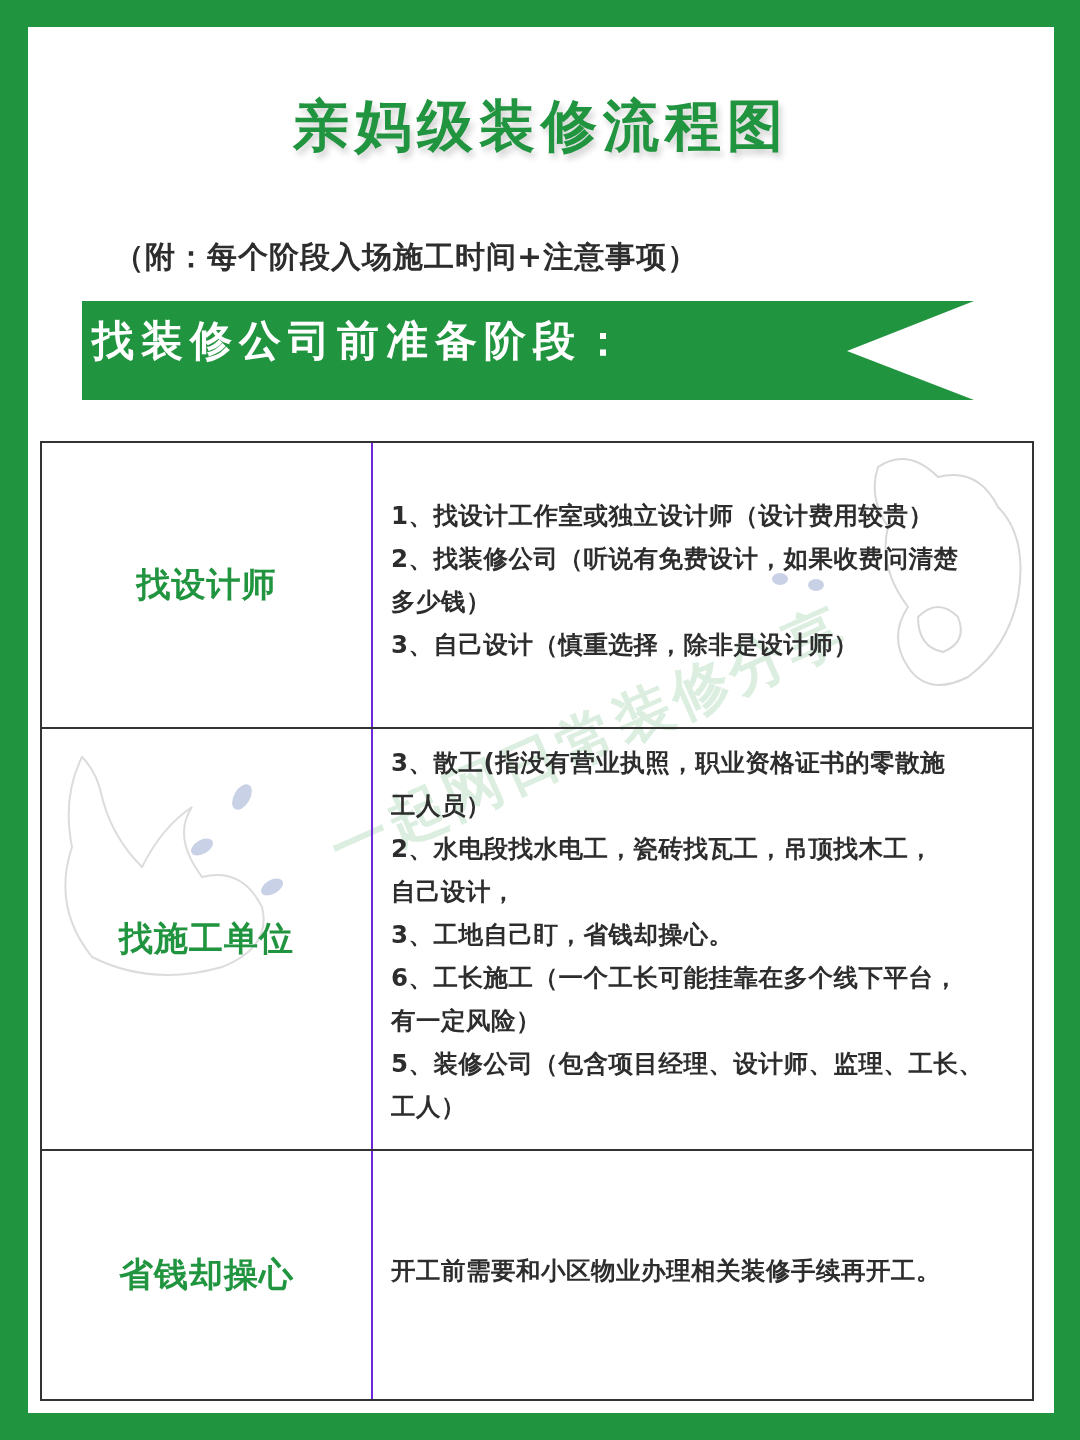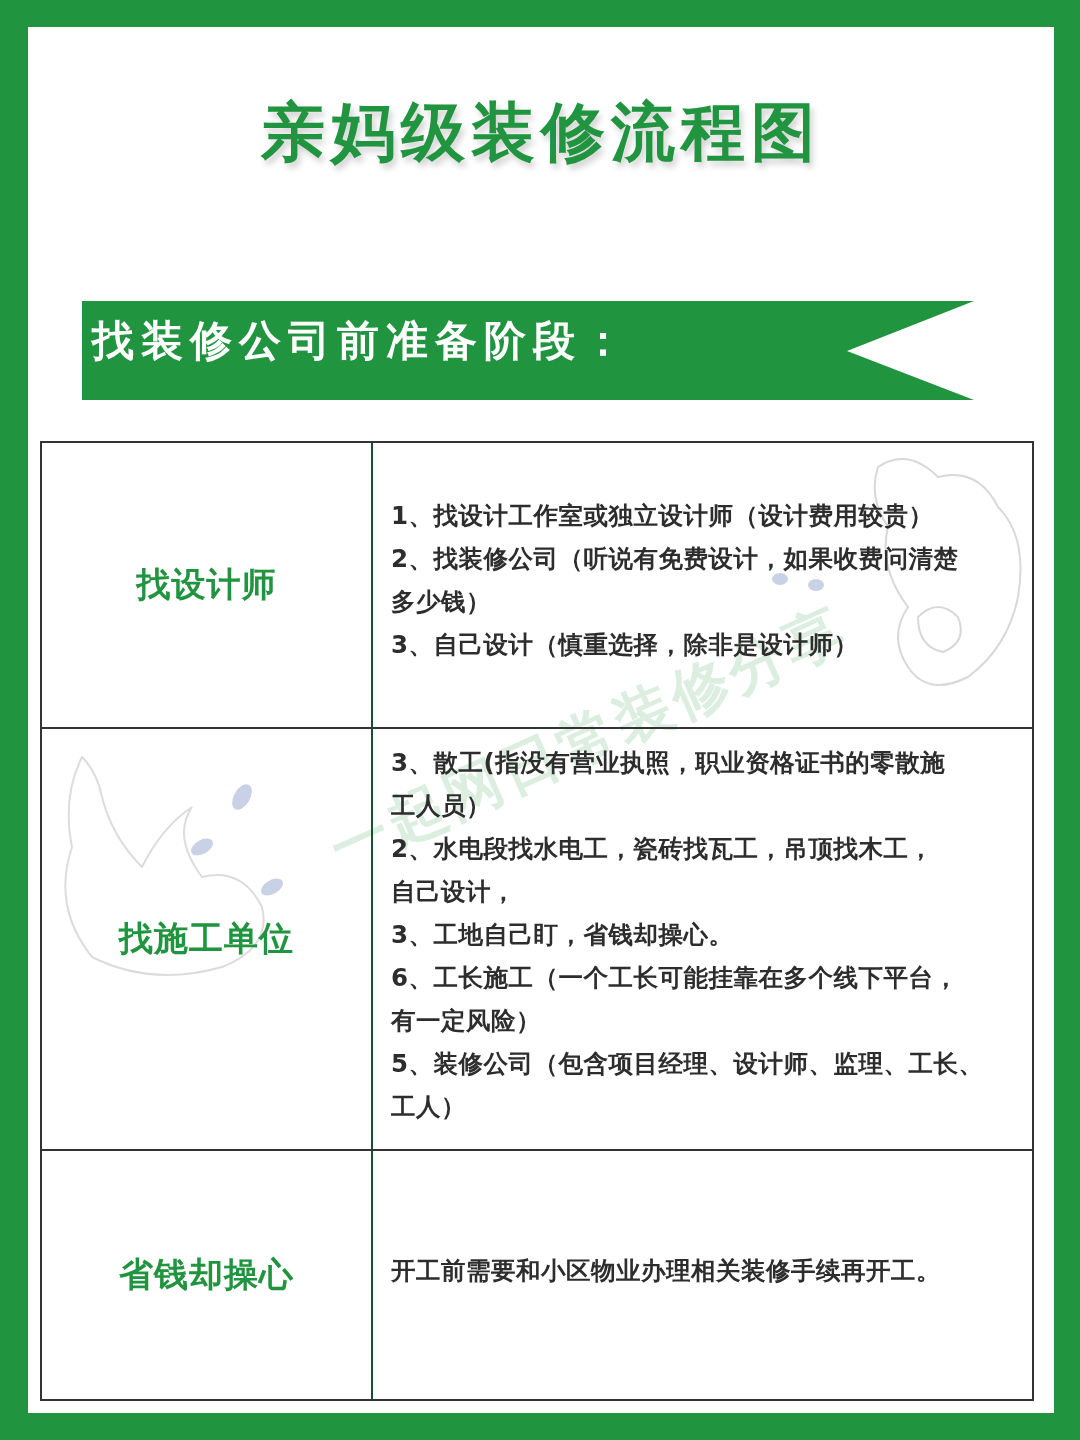--- a/index.html
+++ b/index.html
@@ -4,21 +4,21 @@
   <style>
     * { box-sizing: border-box; margin: 0; padding: 0; }
     html, body { width: 1080px; height: 1440px; overflow: hidden; background: #21943f; }
     body { position: relative; font-family: "DejaVu Sans", "Liberation Sans", sans-serif; }
     .frame {
       position: absolute; left: 28px; top: 27px; width: 1026px; height: 1386px;
       background: #ffffff;
     }
     .title {
       position: absolute; left: 0; right: 0; top: 62px; text-align: center;
-      font-size: 64px; font-weight: bold; color: #21943f; letter-spacing: 6px;
+      font-size: 56px; font-weight: bold; color: #21943f; letter-spacing: 6px;
       text-shadow: 3px 5px 6px rgba(0,0,0,0.18);
     }
     .subtitle {
       position: absolute; left: 86px; top: 210px;
       font-size: 30px; font-weight: bold; color: #2d2d2d; letter-spacing: 1px;
     }
     .banner {
       position: absolute; left: 54px; top: 274px; width: 892px; height: 99px;
     }
     .banner svg { position: absolute; left: 0; top: 0; }
@@ -29,21 +29,21 @@
     .table {
       position: absolute; left: 12px; top: 414px; width: 994px; height: 960px;
       border: 2px solid #333; background: transparent;
     }
     .row { position: absolute; left: 0; right: 0; display: flex; border-bottom: 2px solid #333; }
     .row:last-child { border-bottom: none; }
     .row-1 { top: 0; height: 286px; }
     .row-2 { top: 286px; height: 422px; }
     .row-3 { top: 708px; height: 248px; }
     .cell-label {
-      width: 331px; border-right: 2px solid #14532d; display: flex; align-items: center; justify-content: center;
+      width: 331px; border-right: 2px solid #6d28d9; display: flex; align-items: center; justify-content: center;
       font-size: 34px; font-weight: bold; color: #21943f; letter-spacing: 1px;
     }
     .cell-content {
       flex: 1; display: flex; flex-direction: column; justify-content: center;
       padding: 0 14px 10px 18px;
     }
     .line {
       font-size: 24.5px; font-weight: bold; color: #2d2d2d; line-height: 43px; letter-spacing: 0.5px;
       white-space: nowrap;
     }
@@ -52,20 +52,21 @@
       color: rgba(33,148,63,0.16); transform: rotate(-24deg); transform-origin: left top;
       letter-spacing: 4px; pointer-events: none; white-space: nowrap;
     }
     .deco { position: absolute; pointer-events: none; }
   </style>
 </head>
 <body>
 
 <div class="frame">
   <div class="title">亲妈级装修流程图</div>
+  <div class="subtitle">（附：每个阶段入场施工时间+注意事项）</div>
 
   <div class="banner">
     <svg width="892" height="99" viewBox="0 0 892 99">
       <polygon points="0,0 892,0 765,50 892,99 0,99" fill="#21943f"></polygon>
     </svg>
     <div class="banner-text">找装修公司前准备阶段：</div>
   </div>
 
   <svg class="deco" style="left:820px;top:420px" width="200" height="260" viewBox="0 0 200 260">
     <path d="M30 20 Q60 0 90 30 Q130 20 150 60 Q180 90 170 150 Q160 200 120 230 Q80 250 60 220 Q40 190 60 160 Q30 120 40 80 Q20 50 30 20 Z" fill="none" stroke="#d8d8d8" stroke-width="2"></path>

